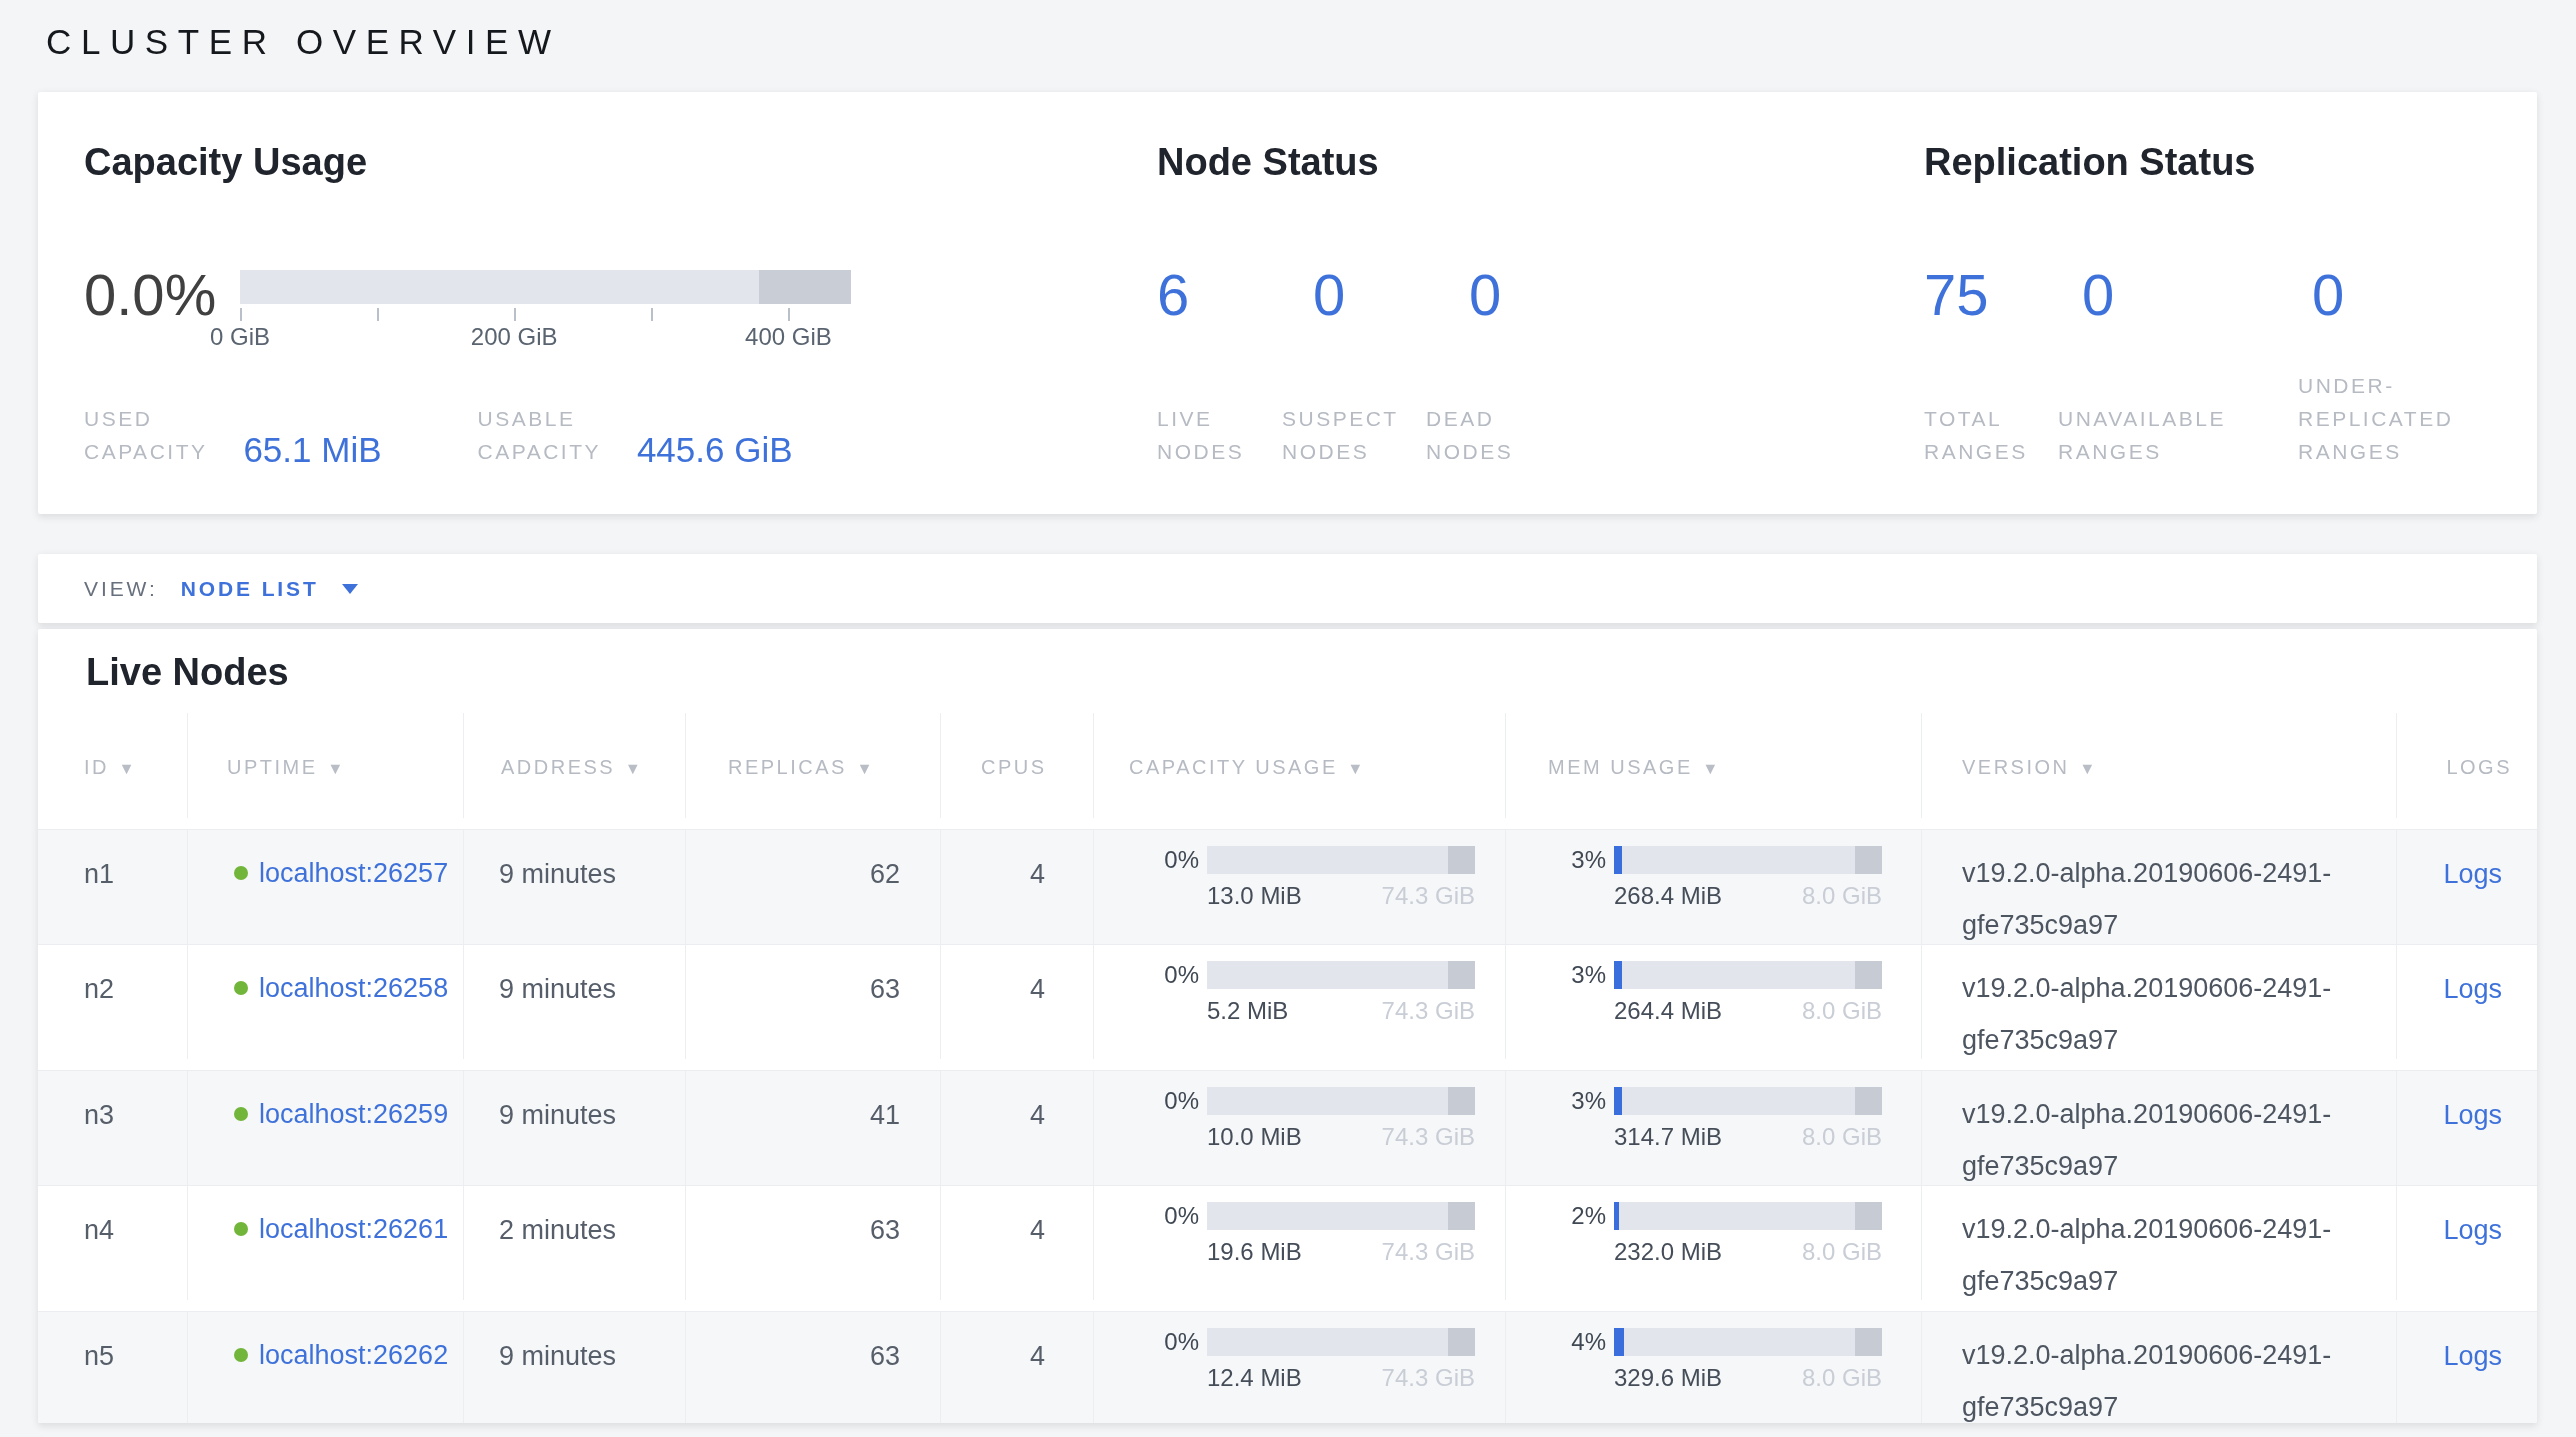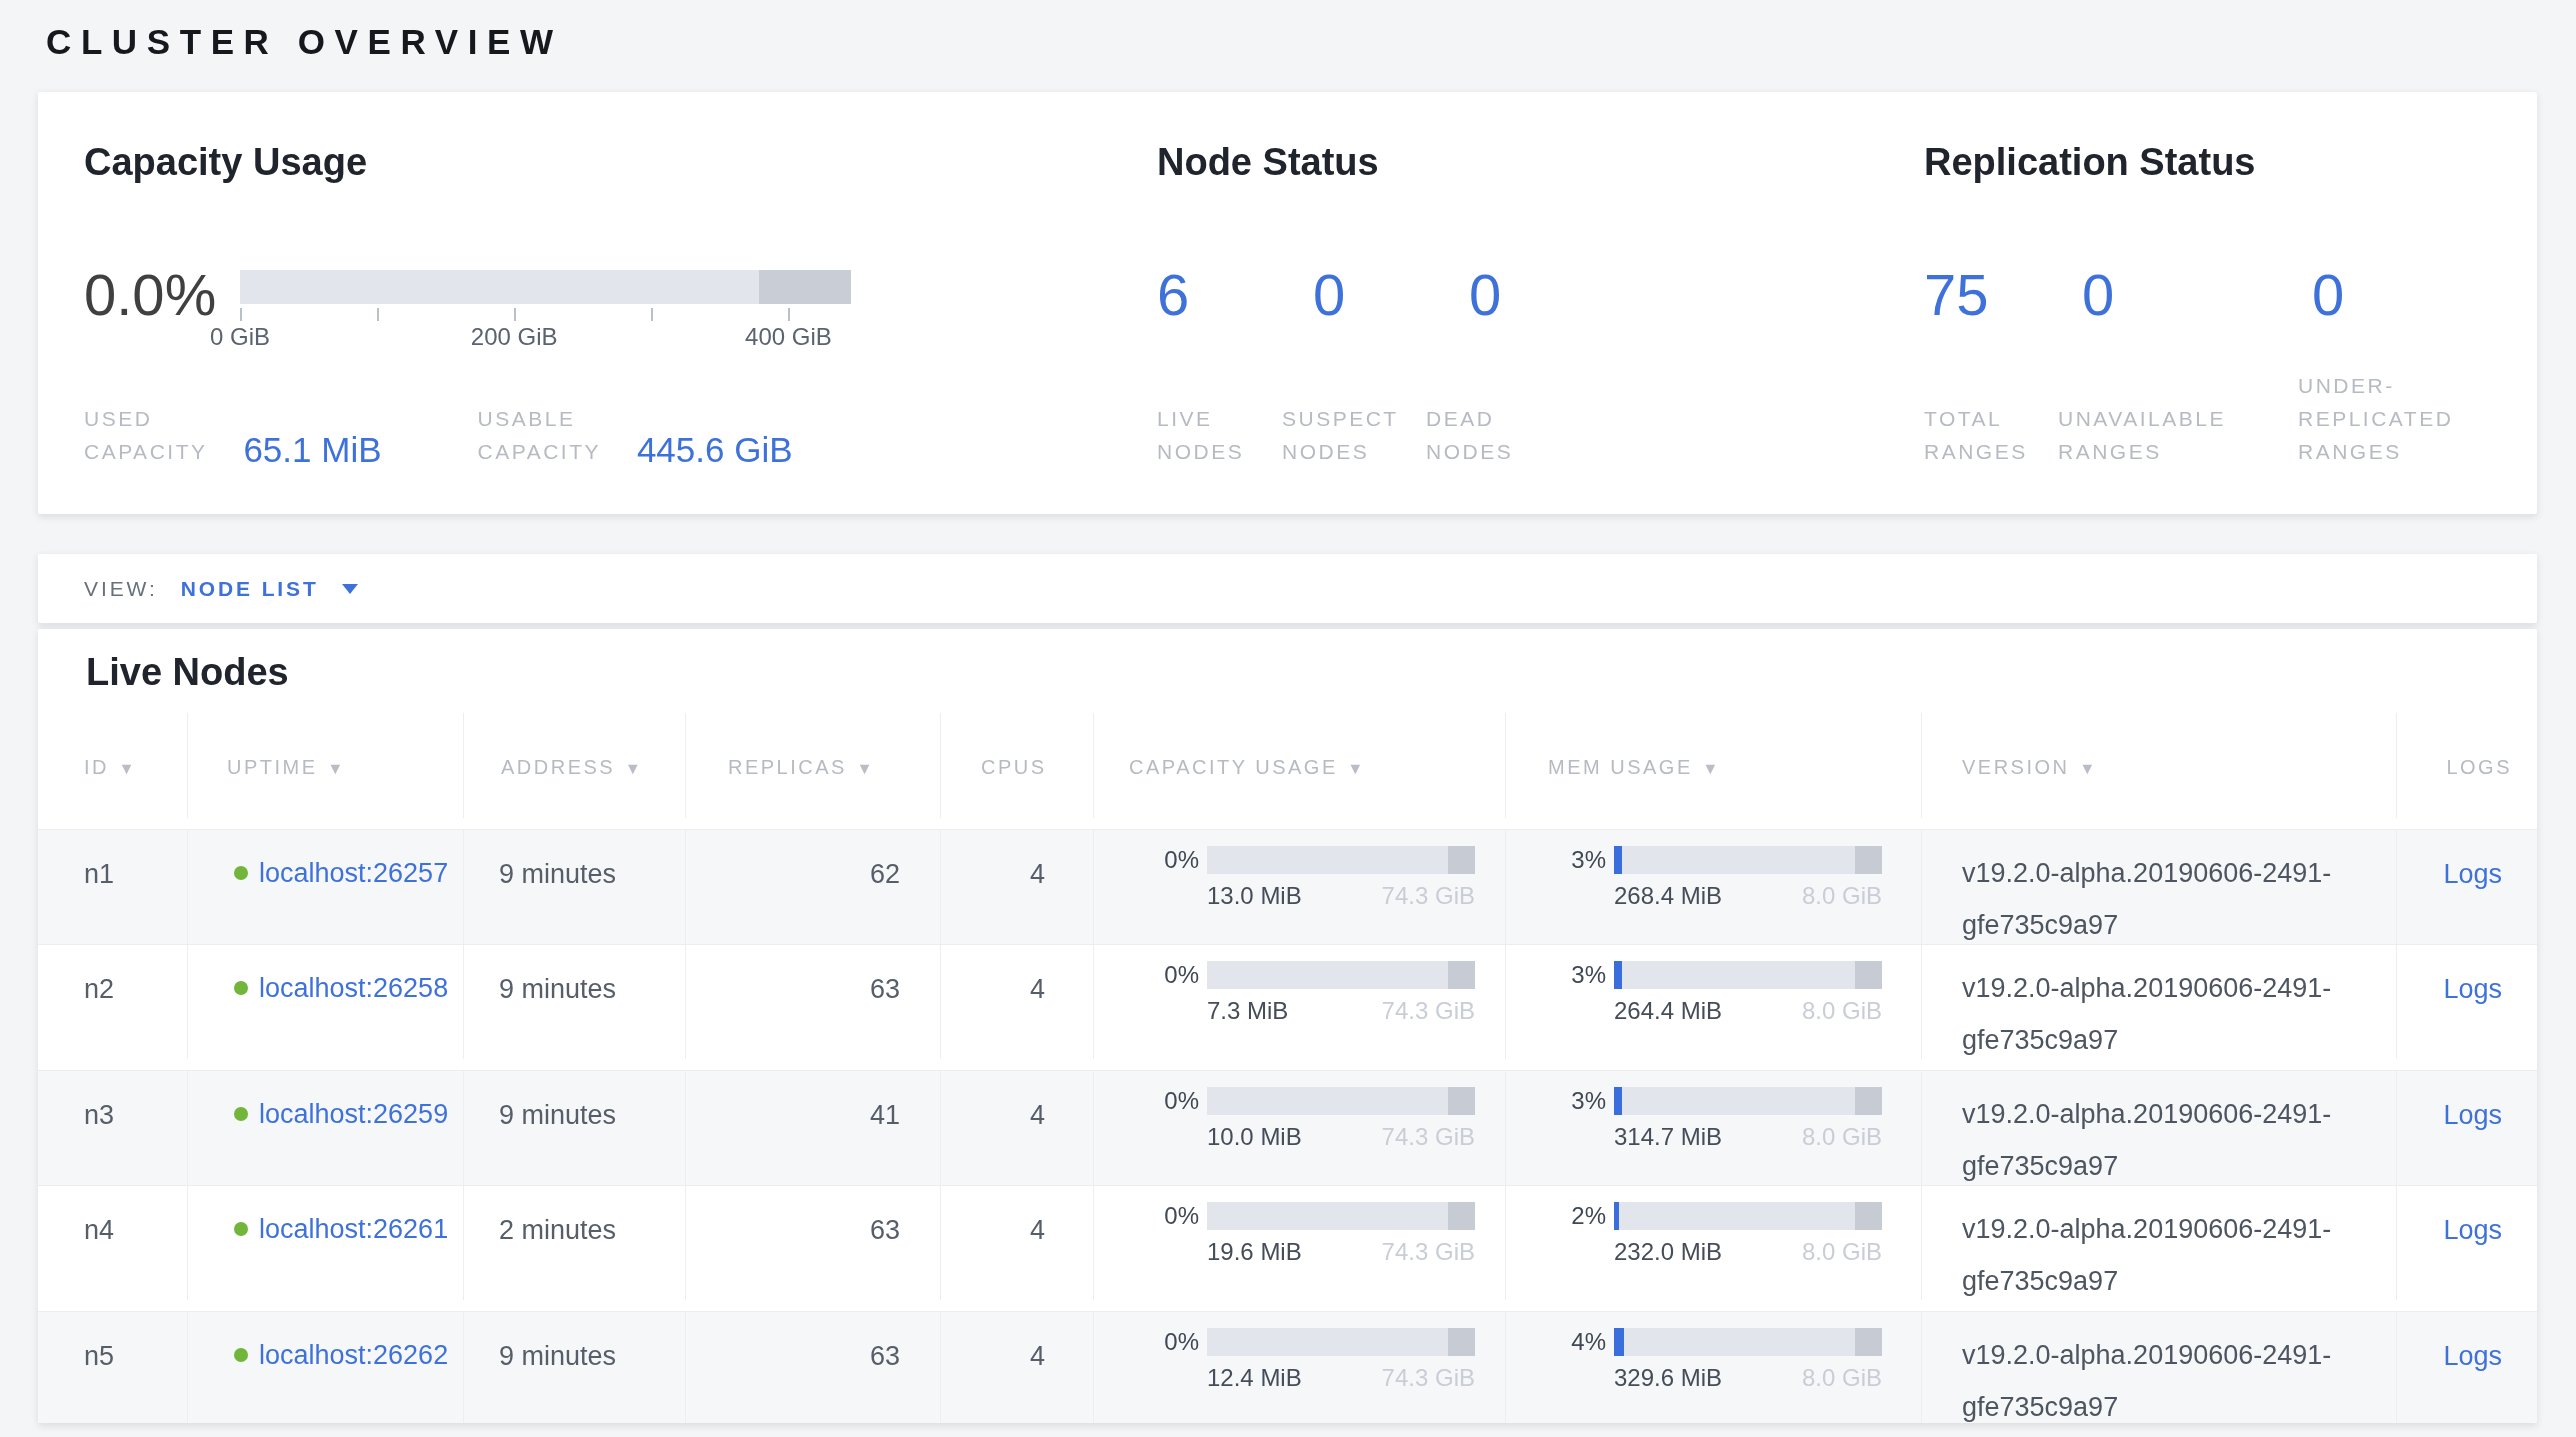--- a/index.html
+++ b/index.html
@@ -6,21 +6,21 @@
   html, body { width: 2576px; height: 1438px; overflow: hidden; }
   body {
     background: #f4f5f6;
     font-family: "Liberation Sans", sans-serif;
     color: #565e6a;
   }
   
   .page-title {
     margin: 21px 0 0 46px;
     font-size: 35px; line-height: 42px;
-    font-weight: 700; letter-spacing: 9.6px;
+    font-weight: 400; letter-spacing: 9.6px;
     color: #15181d;
   }
   
   .card {
     margin-left: 38px; width: 2499px;
     background: #ffffff;
     border-radius: 1.9px;
     box-shadow: 0 2.9px 7.7px rgba(60,64,77,.13);
   }
   .summary-card { margin-top: 29px; height: 422px; position: relative; }
@@ -254,21 +254,21 @@
           <div class="td td-cpus">4</div>
           <div class="td td-usage">
             <div class="usage-top">
               <span class="pct">0%</span>
               <div class="cellbar">
                 <div class="used" style="width: 0%;"></div>
                 <div class="reserved"></div>
               </div>
             </div>
             <div class="usage-labels">
-              <span class="val-dark">7.3 MiB</span>
+              <span class="val-dark">5.2 MiB</span>
               <span class="val-light">74.3 GiB</span>
             </div>
           </div>
           <div class="td td-mem">
             <div class="usage-top">
               <span class="pct">3%</span>
               <div class="cellbar">
                 <div class="used" style="width: 3%;"></div>
                 <div class="reserved"></div>
               </div>

